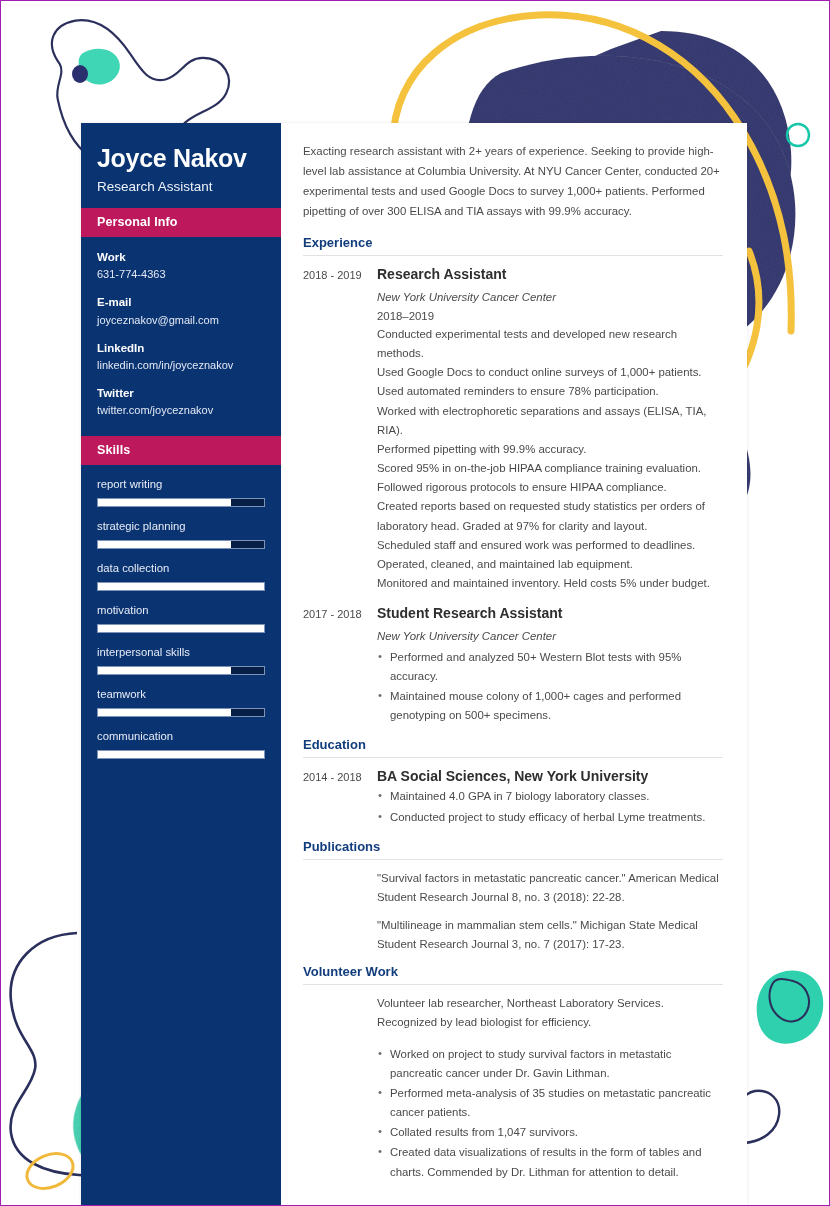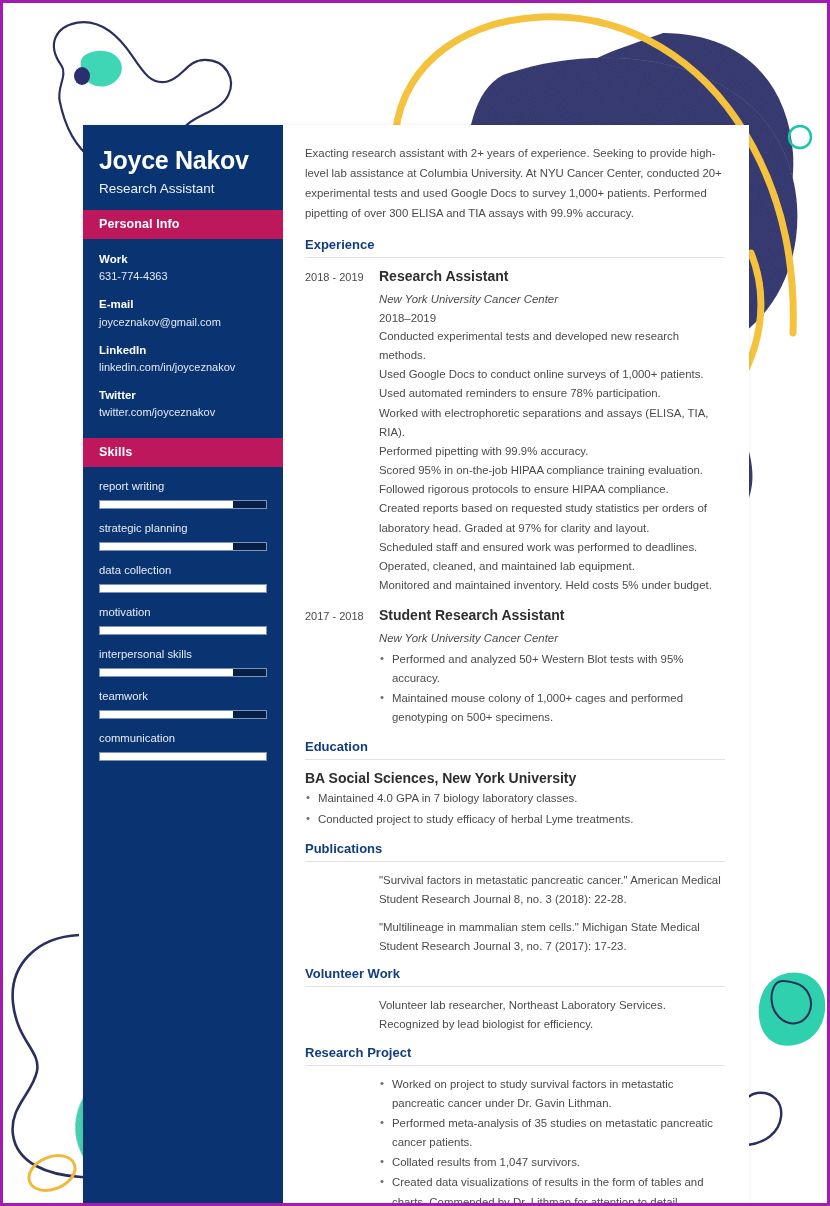--- a/index.html
+++ b/index.html
@@ -6,21 +6,21 @@
   html, body {
     width: 830px; height: 1206px;
     font-family: "Liberation Sans", sans-serif;
     background: #ffffff;
   }
   #page {
     position: relative;
     width: 830px; height: 1206px;
     background: #ffffff;
     overflow: hidden;
-    border: 3px solid #a21caf;
+    border: 1px solid #a21caf;
   }
 
   
   #decor { position: absolute; inset: 0; z-index: 0; pointer-events: none; }
   #decor svg { position: absolute; }
 
   
   #resume {
     position: absolute;
     left: 80px; top: 122px;
@@ -305,20 +305,21 @@
                 <li>Performed and analyzed 50+ Western Blot tests with 95% accuracy.</li>
                 <li>Maintained mouse colony of 1,000+ cages and performed genotyping on 500+ specimens.</li>
               </ul>
           </div>
         </div>
       </section>
 
       <section class="section">
         <div class="section-title">Education</div>
         <div class="entry">
+          <div class="entry-date">2014 - 2018</div>
           <div class="entry-body">
             <div class="entry-role">BA Social Sciences, New York University</div>
             <ul class="bullets" id="edu0-bullets">
                 <li>Maintained 4.0 GPA in 7 biology laboratory classes.</li>
                 <li>Conducted project to study efficacy of herbal Lyme treatments.</li>
               </ul>
           </div>
         </div>
       </section>
 
@@ -335,21 +336,20 @@
       <section class="section">
         <div class="section-title">Volunteer Work</div>
         <div class="indented" id="vol-items">
             <div class="plain-line para-block">Volunteer lab researcher, Northeast Laboratory Services. Recognized by lead biologist for efficiency.</div>
           </div>
       </section>
 
       <div class="sec-gap"></div>
 
       <section class="section">
-        <div class="section-title">Research Project</div>
         <div class="indented">
           <ul class="bullets" id="rp-bullets">
               <li>Worked on project to study survival factors in metastatic pancreatic cancer under Dr. Gavin Lithman.</li>
               <li>Performed meta-analysis of 35 studies on metastatic pancreatic cancer patients.</li>
               <li>Collated results from 1,047 survivors.</li>
               <li>Created data visualizations of results in the form of tables and charts. Commended by Dr. Lithman for attention to detail.</li>
             </ul>
         </div>
       </section>
 

